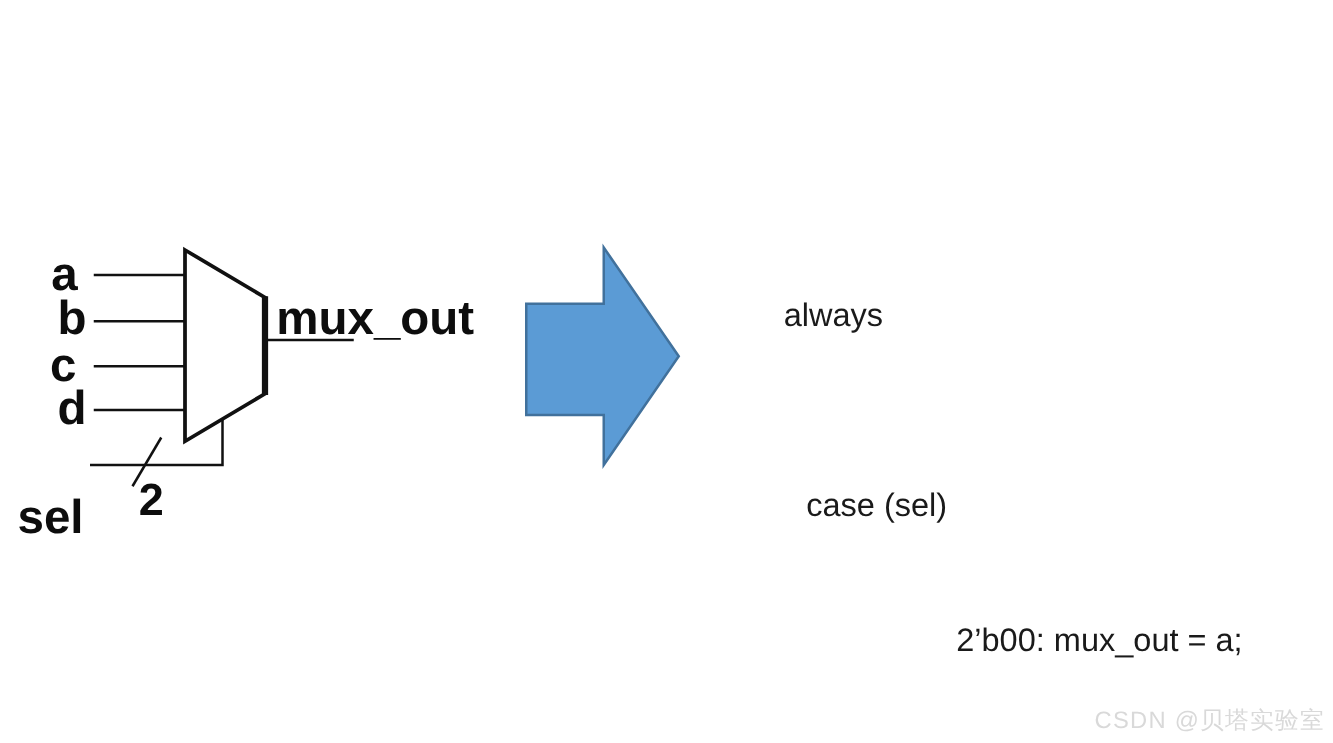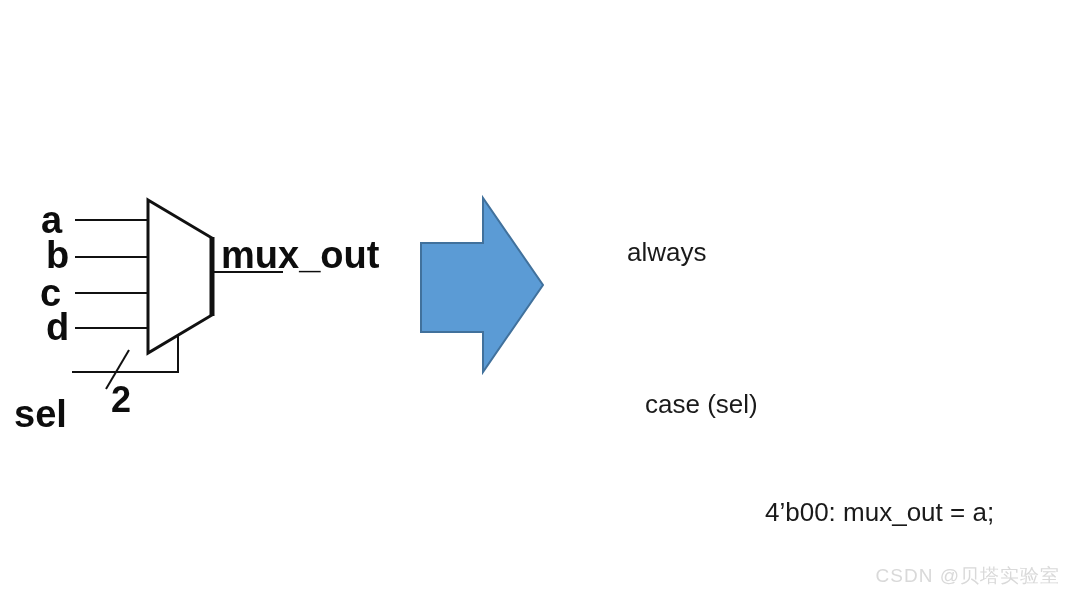--- a/index.html
+++ b/index.html
@@ -83,21 +83,21 @@
   <div class="sig-label pos-b">b</div>
   <div class="sig-label pos-c">c</div>
   <div class="sig-label pos-d">d</div>
   <div class="sig-label pos-sel">sel</div>
   <div class="sig-label pos-two">2</div>
   <div class="sig-label pos-out">mux_out</div>
 
   <div class="code-block">
     <div class="code-line ind-1">always</div>
     <div class="code-line ind-2">case (sel)</div>
-    <div class="code-line ind-3">4’b00: mux_out = a;</div>
+    <div class="code-line ind-3">2’b00: mux_out = a;</div>
     
     
     
     
   </div>
 
   <div class="watermark">CSDN @贝塔实验室</div>
 
 </div>
 

